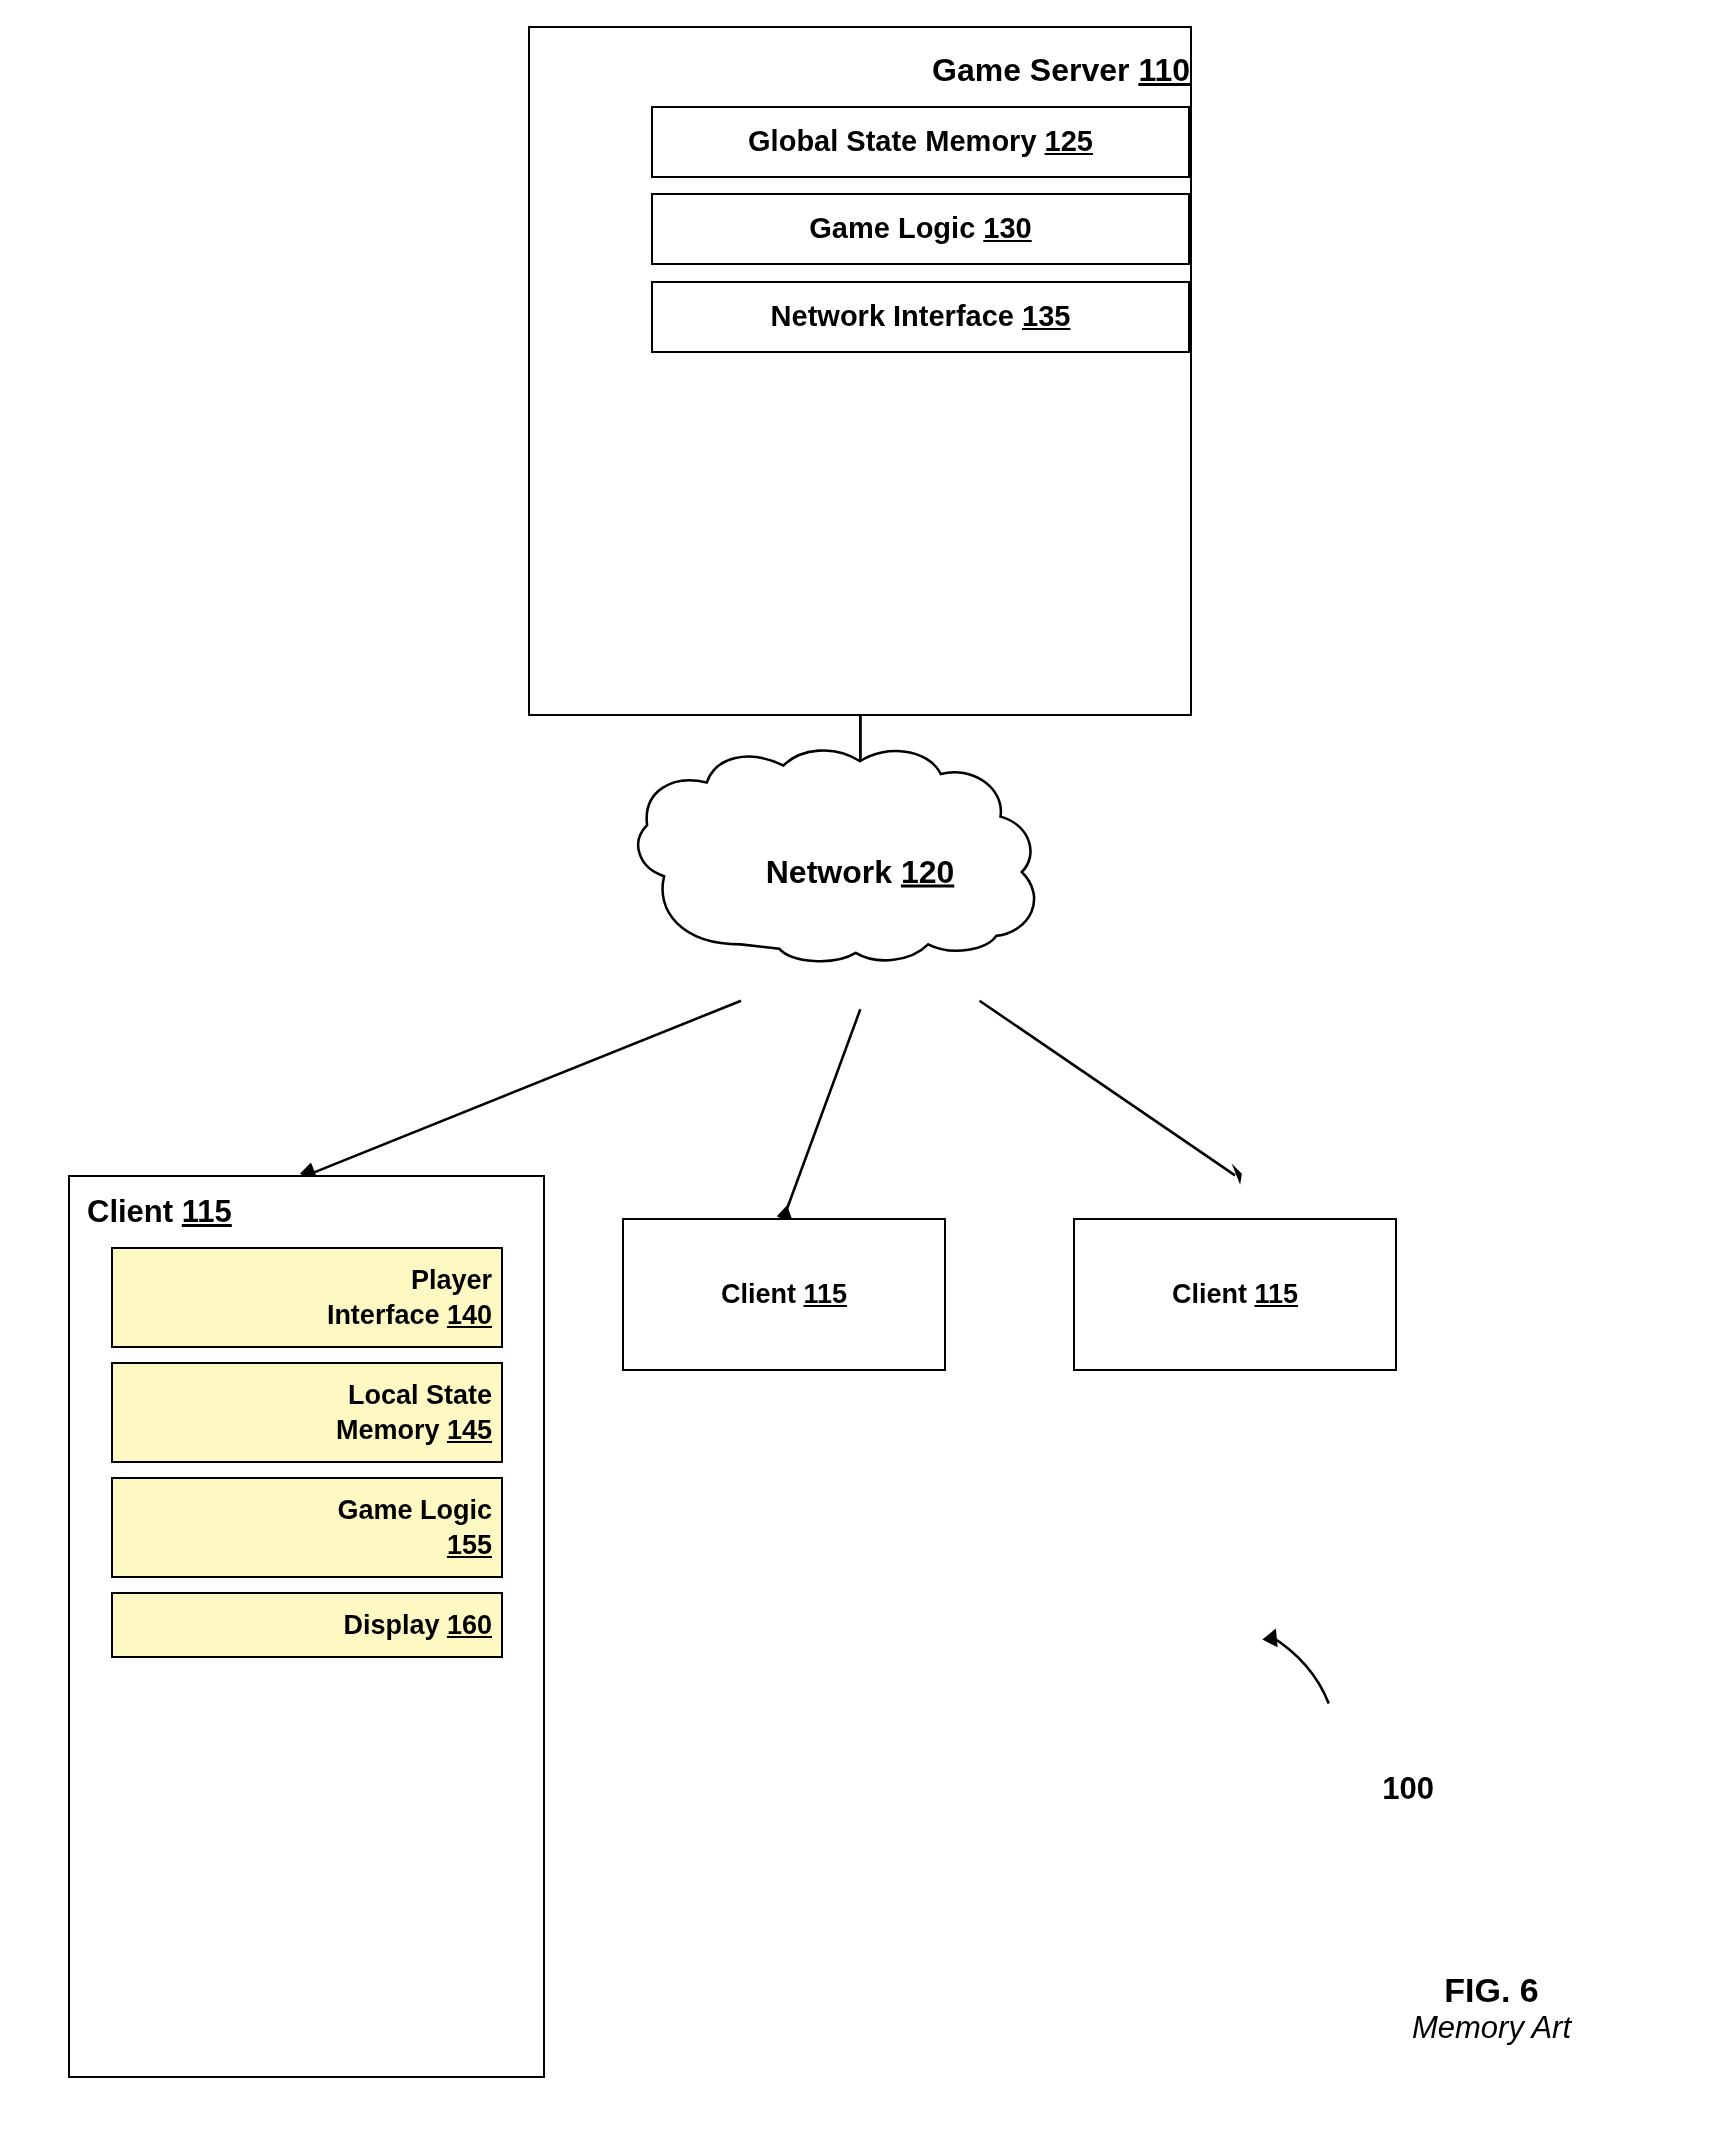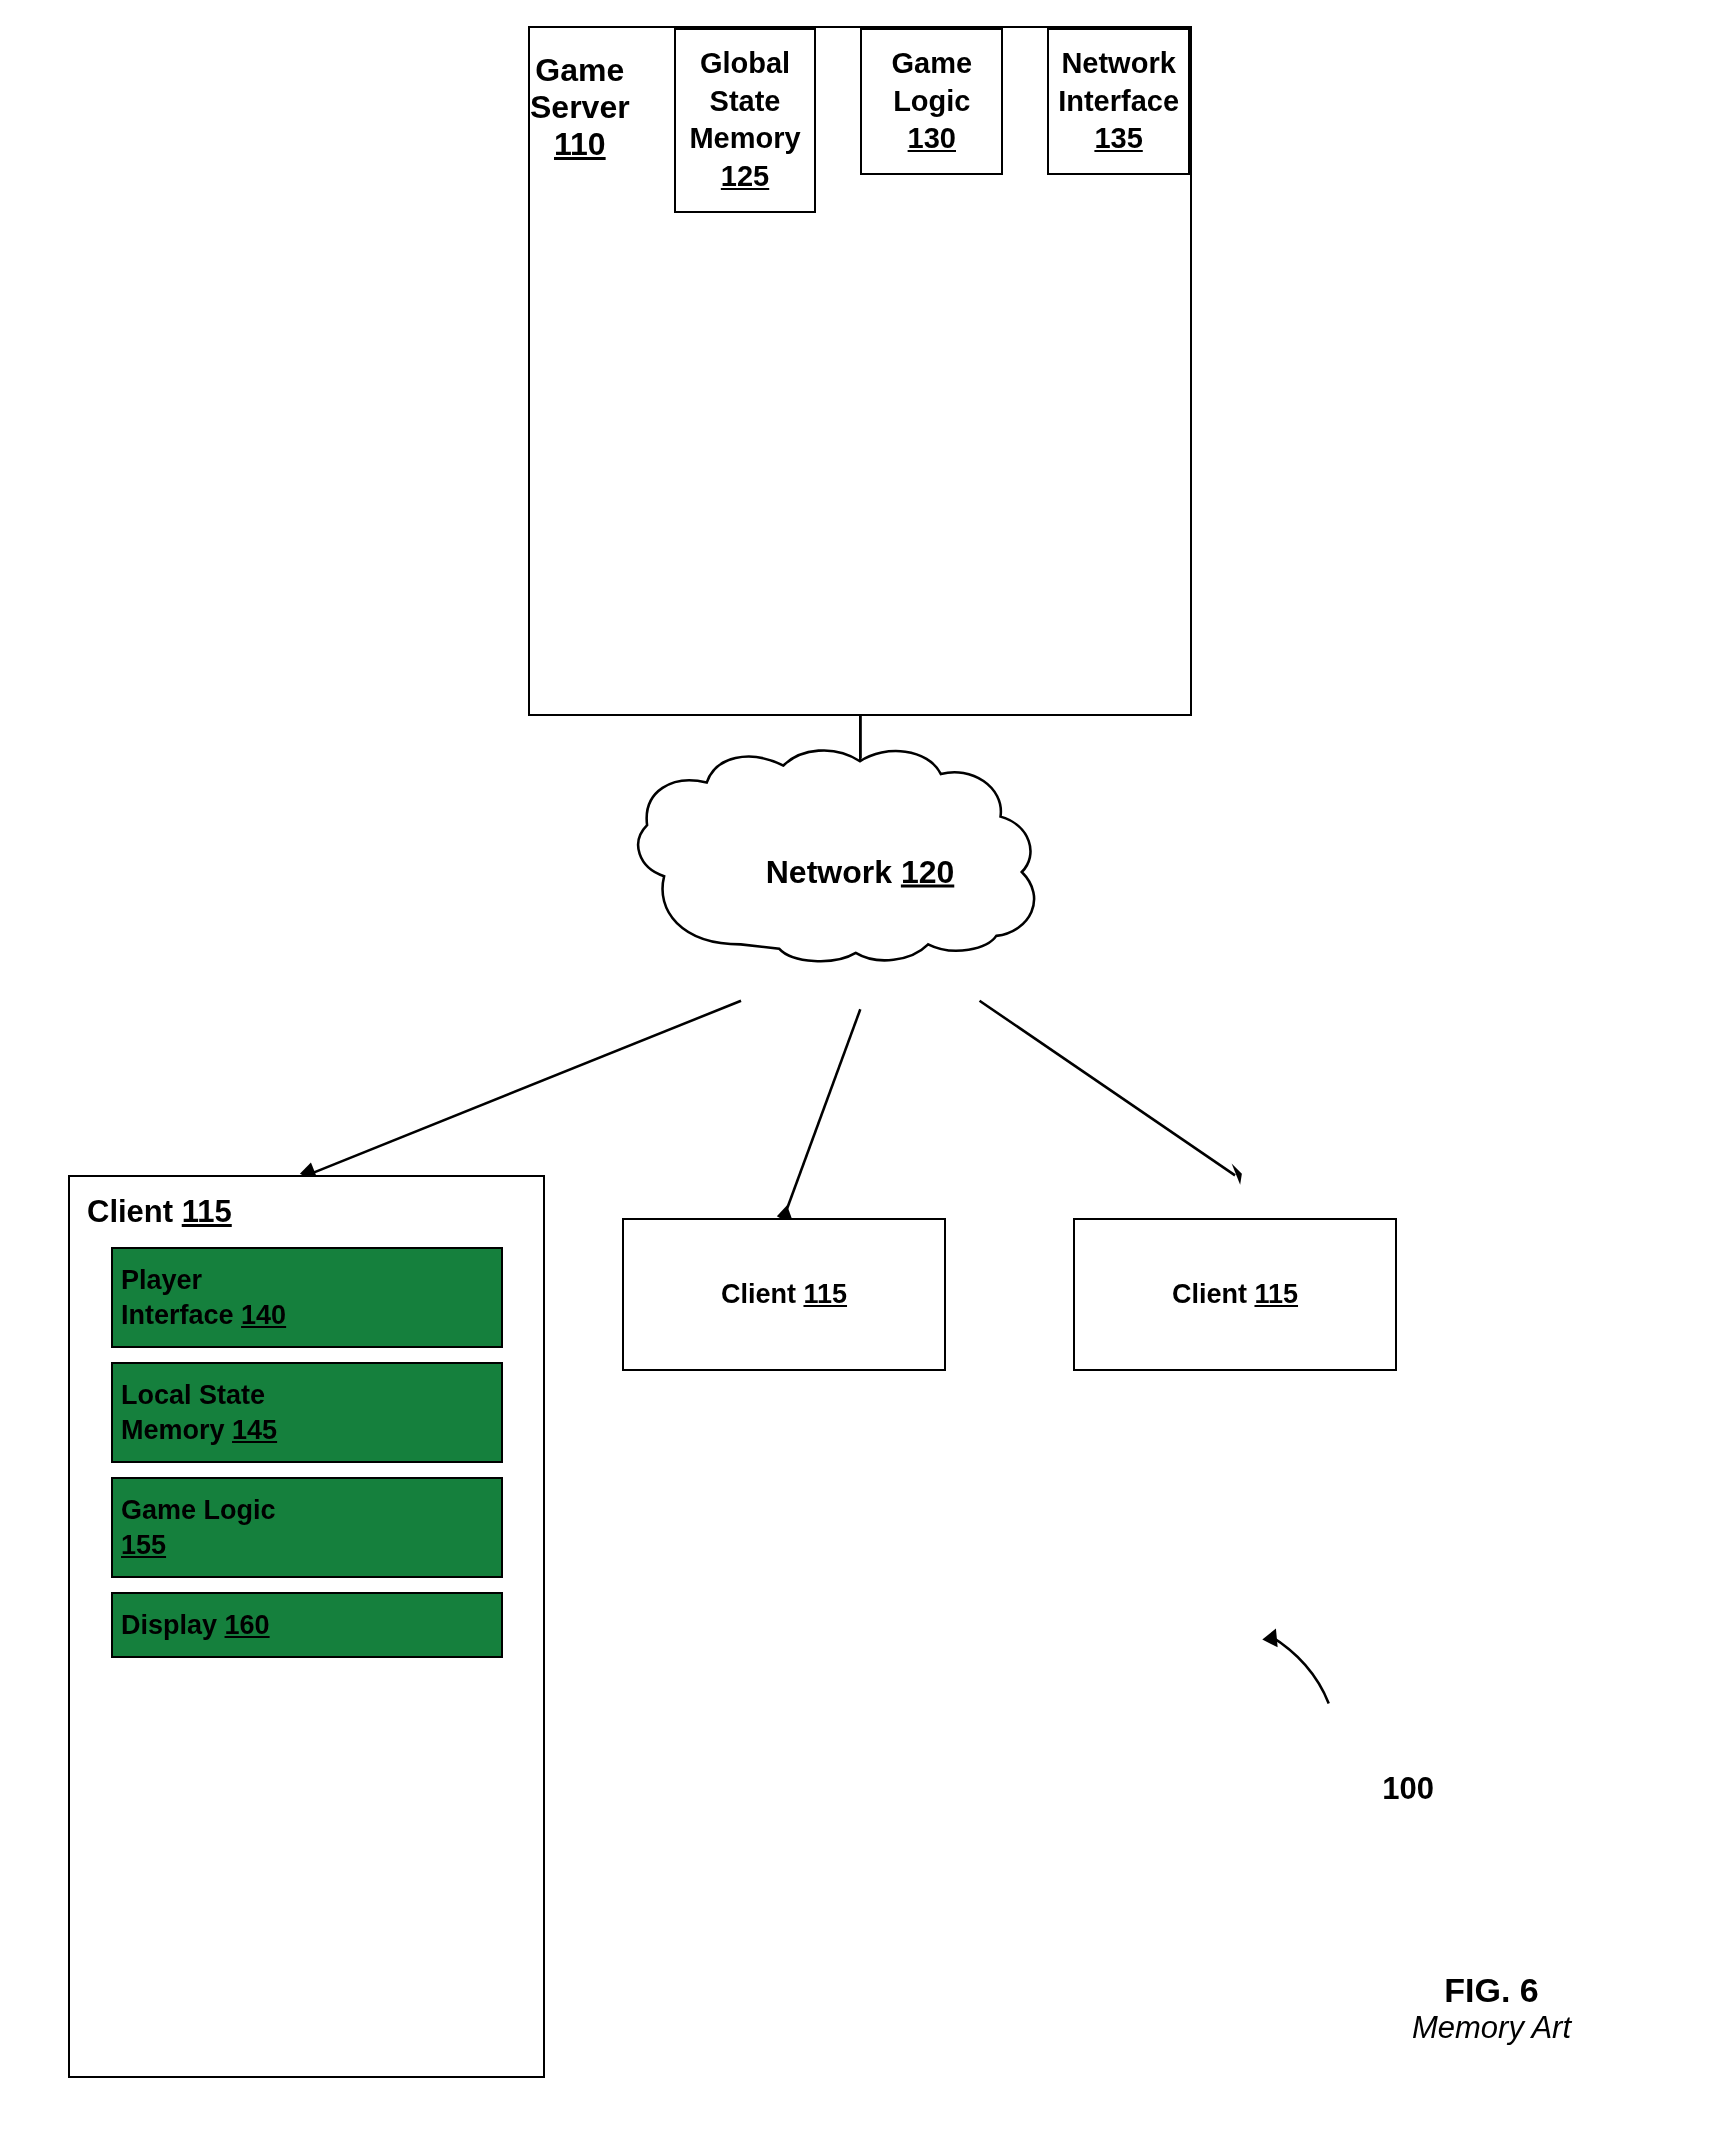--- a/index.html
+++ b/index.html
@@ -28,23 +28,22 @@
     
     .game-server-outer {
       left: 528px;
       top: 25.6px;
       width: 664px;
       height: 690px;
       border: 2.6px solid #000;
       background: #fff;
       position: absolute;
       display: flex;
-      flex-direction: row;
-      align-items: flex-start;
-      gap: 44px;
+      flex-direction: column;
+      align-items: flex-end;
     }
     .game-server-title {
       font-size: 32px;
       font-weight: bold;
       text-align: center;
       margin-top: 24px;
       margin-bottom: 17px;
     }
     
     .inner-box {
@@ -98,22 +97,22 @@
     }
     .client-left-inner {
       display: flex;
       flex-direction: column;
       align-items: center;
       padding: 8.5px 17px;
     }
     .client-inner-box {
       width: 392px;
       border: 2.6px solid #000;
-      background: #15803d;
-      text-align: left;
+      background: #fef9c3;
+      text-align: right;
       padding: 13.6px 8.5px;
       margin-bottom: 13.6px;
     }
     .client-inner-box .box-label {
       font-size: 27px;
     }
     
     .client-middle {
       position: absolute;
       left: 622px;

